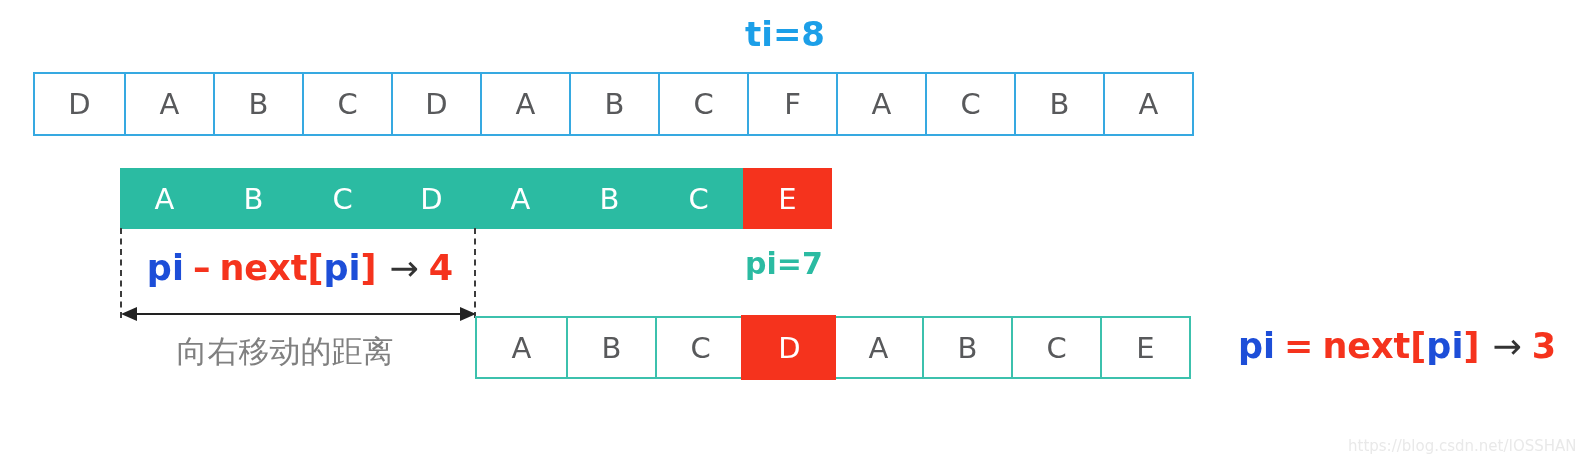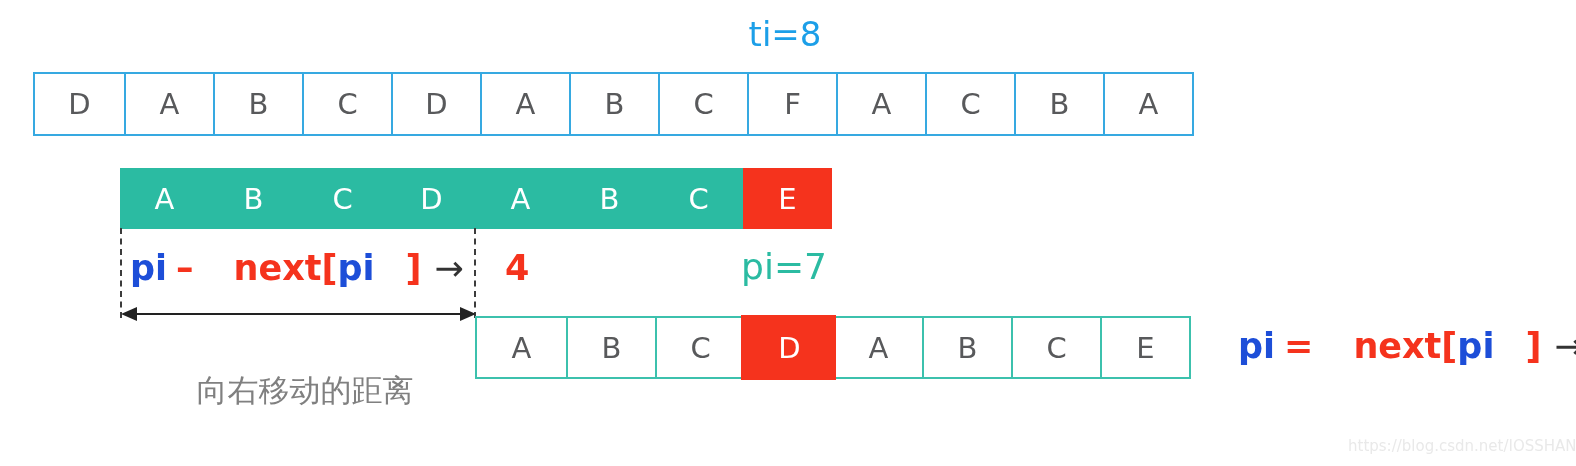--- a/index.html
+++ b/index.html
@@ -31,30 +31,30 @@
     flex:0 0 89px; height:59px; display:flex; align-items:center; justify-content:center;
     font-size:29px; color:#58595B; border-left:2px solid #3CC1AD; box-sizing:border-box;
   }
   .row-teal .cell:first-child { border-left:none; }
   .row-teal .cell.red-fill {
     background:#F5331D; color:#fff; border-color:#F5331D;
     outline:3px solid #F5331D; position:relative; z-index:1;
   }
 
   
-  .lbl { font-weight:400; text-align:center; }
+  .lbl { font-weight:700; text-align:center; }
   .lbl-blue { color:#1C9FE8; font-size:34px; }
-  .lbl-teal { color:#2BBBA2; font-size:36px; }
+  .lbl-teal { color:#2BBBA2; font-size:30px; }
   .caption-gray { color:#808080; font-size:31px; text-align:center; }
   .watermark { color:#E9E9E9; font-size:15px; }
 
   
   .expr { font-size:35px; font-weight:600; white-space:nowrap; text-align:center; }
   .expr .t { color:#1d4ed8; }
-  .expr .r { color:#F5331D;margin-left:31px; }
+  .expr .r { color:#F5331D; }
   .expr .d { color:#333333; }
   .expr .op { margin:0 9px; }
   .expr .arw { margin:0 10px 0 13px; font-weight:400; }
 
   
   .dash-v { width:0; border-left:2px dashed #3c3c3c; }
   .arrow-line { height:2px; background:#222; }
   .ah { width:0; height:0; border-top:7px solid transparent; border-bottom:7px solid transparent; }
   .ah-left  { border-right:16px solid #222; }
   .ah-right { border-left:16px solid #222; }
@@ -99,21 +99,21 @@
 
   <div class="abs lbl lbl-teal" style="left:704px; top:246px; width:160px;">pi=7</div>
 
   <div class="abs dash-v" style="left:120px; top:228px; height:90px;"></div>
   <div class="abs dash-v" style="left:474px; top:228px; height:90px;"></div>
 
   <div class="abs arrow-line" style="left:133px; top:313px; width:330px;"></div>
   <div class="abs ah ah-left" style="left:121px; top:307px;"></div>
   <div class="abs ah ah-right" style="left:460px; top:307px;"></div>
 
-  <div class="abs caption-gray" style="left:128px; top:331px; width:354px;margin-top:39px;">向右移动的距离</div>
+  <div class="abs caption-gray" style="left:108px; top:331px; width:354px;">向右移动的距离</div>
 
   <div class="abs row-teal" style="left:475px; top:316px;">
     <div class="cell">A</div>
     <div class="cell">B</div>
     <div class="cell">C</div>
     <div class="cell red-fill">D</div>
     <div class="cell">A</div>
     <div class="cell">B</div>
     <div class="cell">C</div>
     <div class="cell">E</div>

